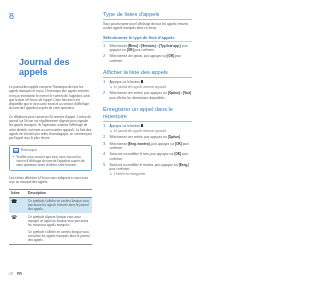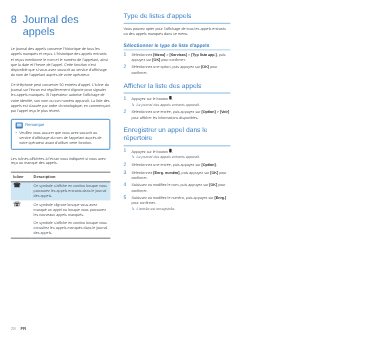--- a/index.html
+++ b/index.html
@@ -30,21 +30,22 @@
   .chapter-num{
     color:#3a7fc1;
     font-size:9px;
     line-height:10px;
     font-weight:400;
   }
   .chapter-title{
     color:#3a7fc1;
     font-size:9px;
     line-height:10px;
-    font-weight:400;
+    font-weight:700;
+    margin-top:46px;
   }
 
   
   .para{
     font-size:3.1px;
     line-height:4.3px;
     text-align:left;
     margin:0 0 4px 0;
     color:#55575a;
   }

